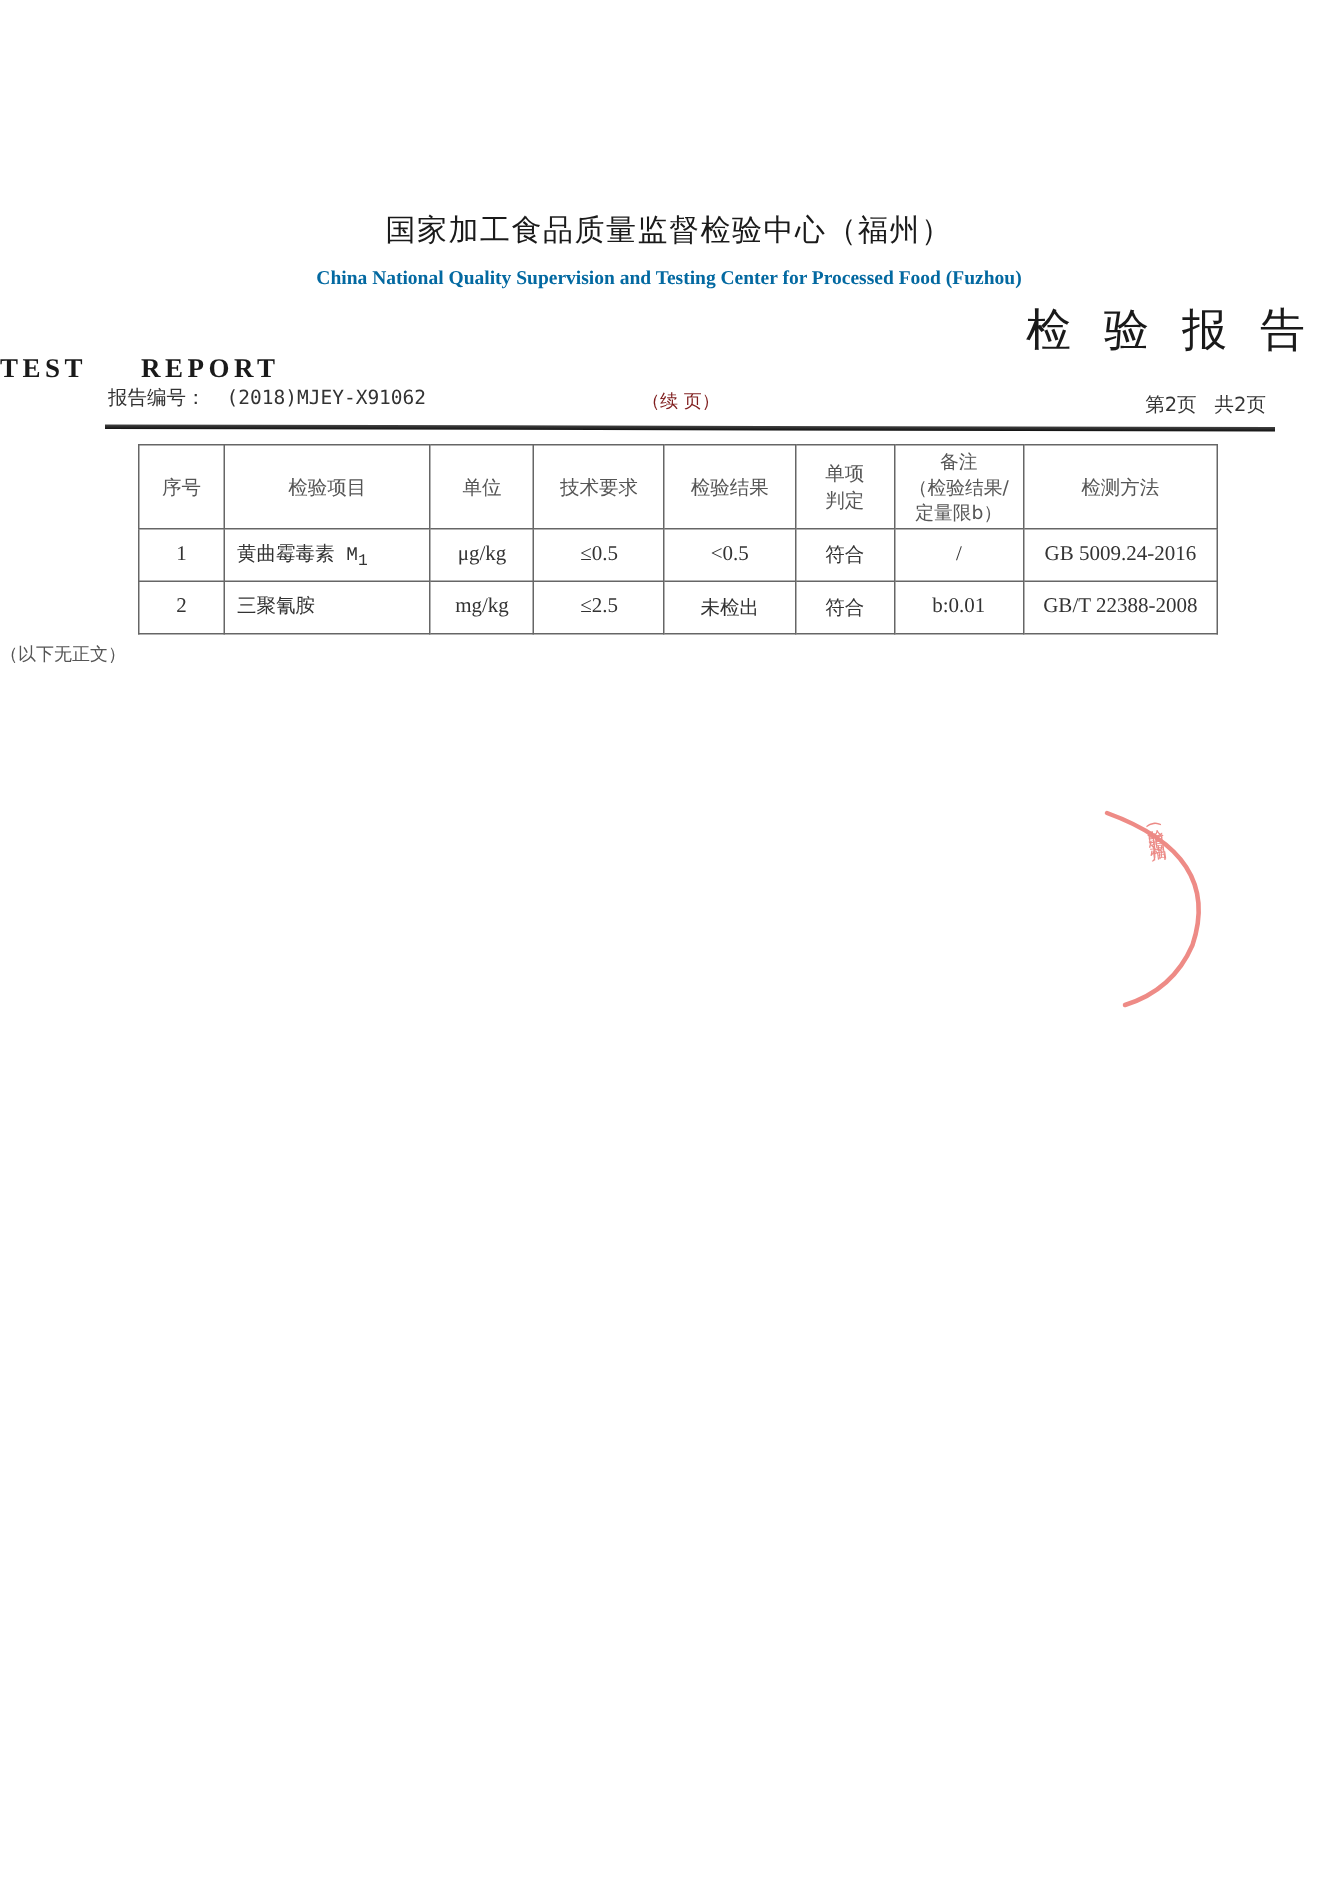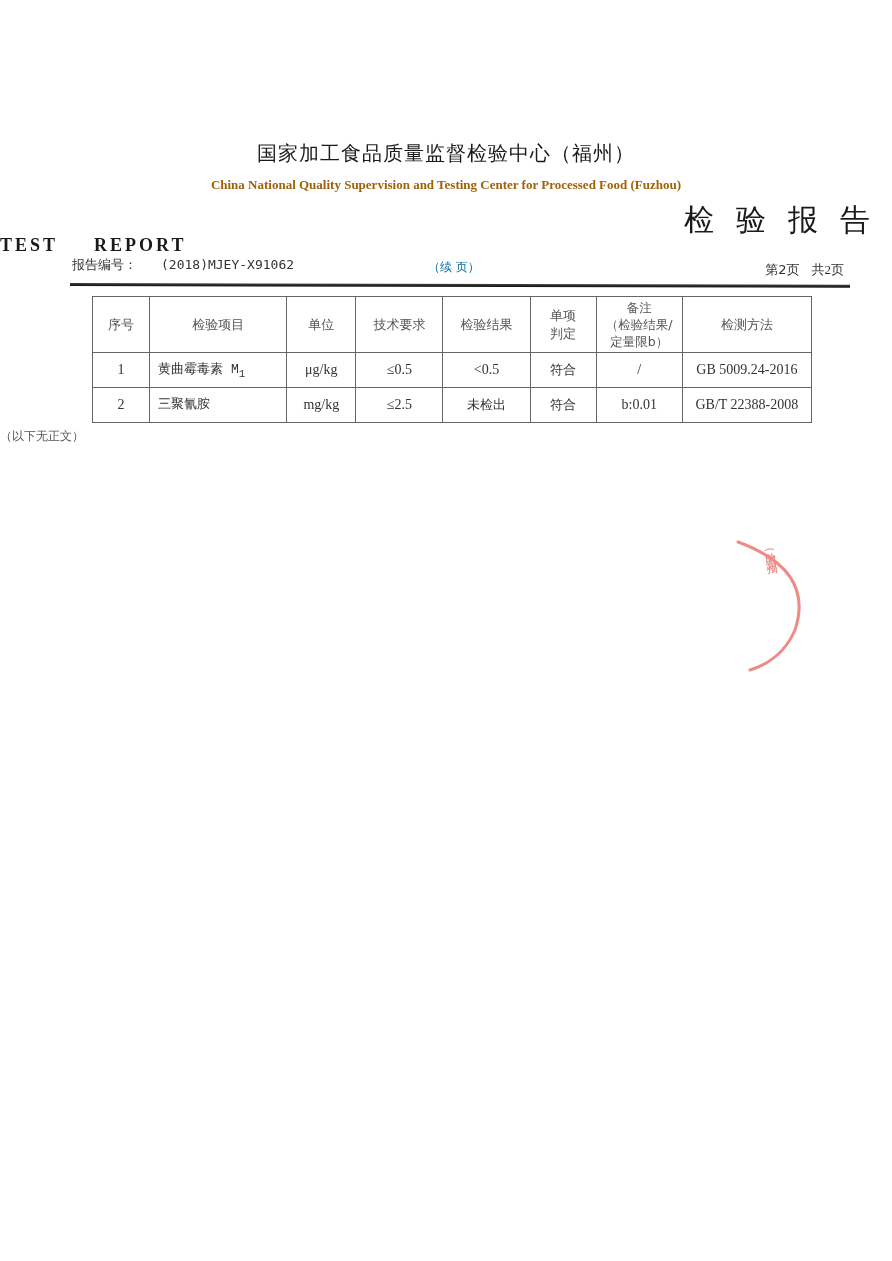--- a/index.html
+++ b/index.html
@@ -8,48 +8,48 @@
       font-family: "DejaVu Serif", "Liberation Serif", serif; color: #222;
     }
     .abs { position: absolute; }
     .title-cn {
       left: 0; width: 892px; top: 140px; text-align: center;
       font-size: 20px; letter-spacing: 1px; color: #1a1a1a;
       font-family: "DejaVu Serif", serif;
     }
     .title-en {
       left: 0; width: 892px; top: 177px; text-align: center;
-      font-size: 13px; font-weight: bold; color: #a16207;
+      font-size: 13px; font-weight: bold; color: #0369a1;
       font-family: "Liberation Serif", serif;
     }
     .report-cn {
       left: 0; width: 892px; top: 200px; text-align: right;
       font-size: 30px; letter-spacing: 22px; color: #1a1a1a;
       font-family: "DejaVu Serif", serif; padding-left: 14px; box-sizing: border-box;
     }
     .report-en {
       left: 0; width: 892px; top: 235px; text-align: left;
       font-size: 18px; font-weight: bold; letter-spacing: 3px; color: #1a1a1a;
       font-family: "Liberation Serif", serif;
     }
     .report-en .gap { display: inline-block; width: 36px; }
     .report-no {
       left: 72px; top: 256px; font-size: 13px; color: #333;
       font-family: "DejaVu Sans Mono", monospace;
     }
-    .report-no .lbl { margin-right: 24px; font-family: "DejaVu Sans", sans-serif; text-align: right; }
+    .report-no .lbl { margin-right: 14px; font-family: "DejaVu Sans", sans-serif; text-align: right; }
     .continued {
-      left: 428px; top: 259px; font-size: 12px; color: #0369a1;
+      left: 428px; top: 259px; font-size: 12px; color: #7f1d1d;
       font-family: "DejaVu Sans", sans-serif;
     }
     .page-info {
       right: 48px; top: 261px; font-size: 13px; color: #333;
       font-family: "DejaVu Sans", sans-serif;
     }
-    .page-info span + span { margin-left: 12px; font-family: Liberation Serif, serif; }
+    .page-info span + span { margin-left: 12px; }
     .rule {
       left: 70px; top: 283px; width: 780px; height: 3px;
       background: linear-gradient(#444, #111);
       transform: rotate(0.12deg); transform-origin: left center;
     }
     table.results {
       position: absolute; left: 92px; top: 296px; width: 720px;
       border-collapse: collapse; font-size: 13px; color: #333;
     }
     table.results th, table.results td {

